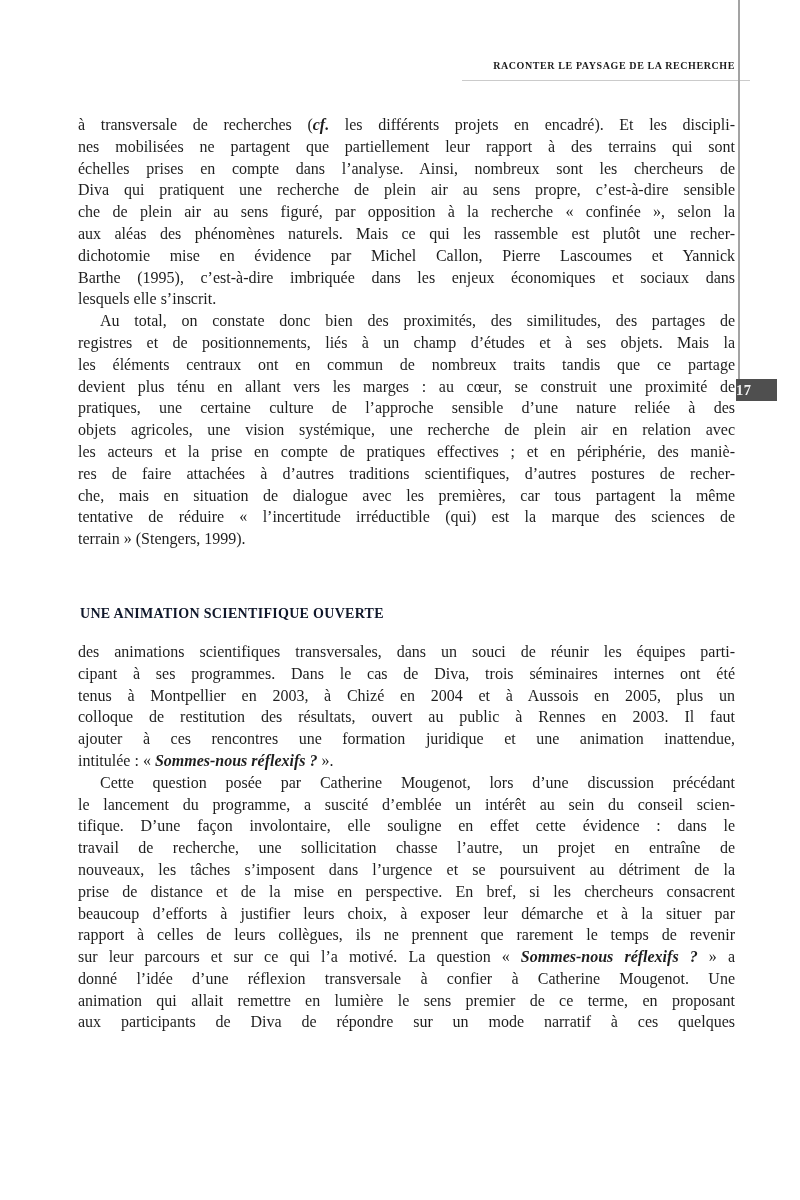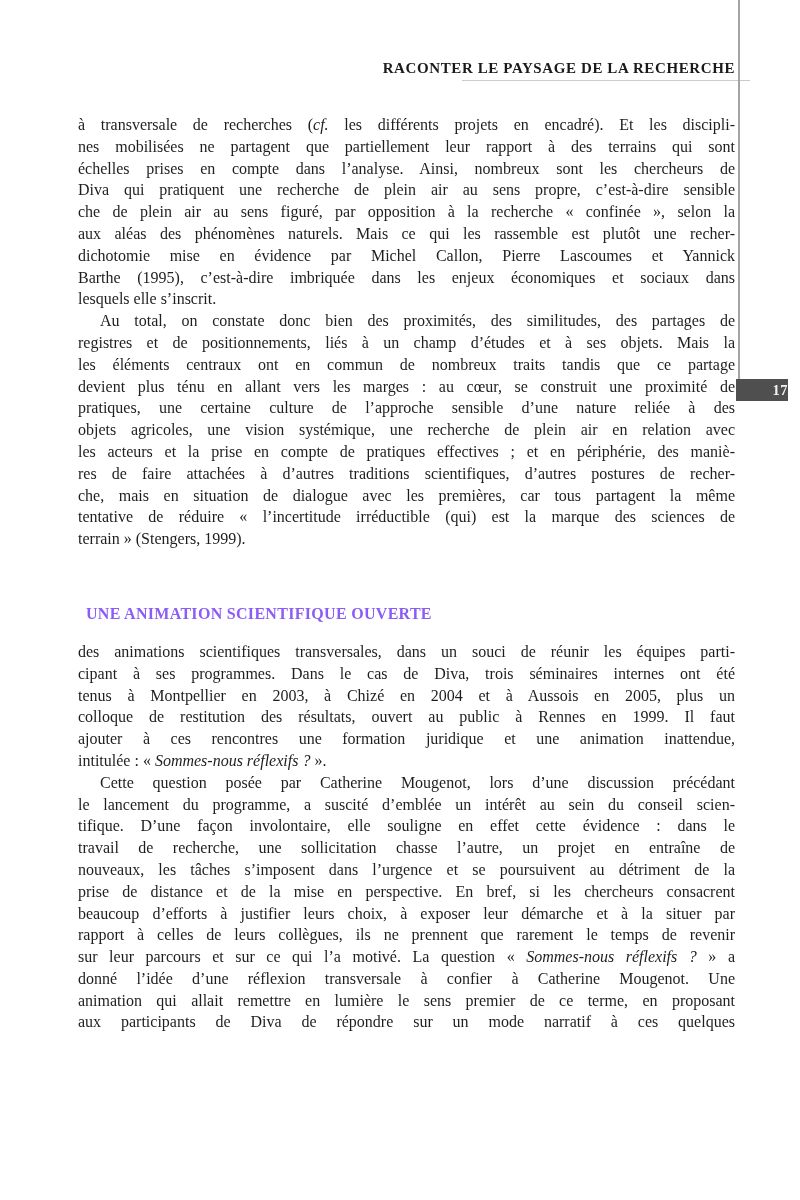--- a/index.html
+++ b/index.html
@@ -20,21 +20,21 @@
     inset: 0;
     background: #ffffff;
   }
   
   .running-header {
     position: absolute;
     top: 60px;
     left: 78px;
     width: 657px;
     text-align: right;
-    font-size: 15px;
+    font-size: 10px;
     font-weight: bold;
     letter-spacing: 0.6px;
     color: #1a1a1a;
     white-space: nowrap;
   }
   .header-rule {
     position: absolute;
     top: 80px;
     left: 462px;
     width: 288px;
@@ -48,27 +48,27 @@
     left: 738px;
     width: 2px;
     height: 379px;
     background: var(--rule-color, #a3a3a3);
   }
   
   .page-badge {
     position: absolute;
     top: 379px;
     left: 736px;
-    width: 52px;
+    width: 41px;
     height: 22px;
     background: var(--badge-bg, #4f4f4f);
     color: var(--badge-text, #f2f2f2);
     display: flex;
     align-items: center;
-    justify-content: flex-end;
+    justify-content: flex-start;
     font-size: 14.5px;
     font-weight: bold;
     letter-spacing: 0.5px;
   }
   
   .text-block {
     position: absolute;
     top: 114px;
     left: 78px;
     width: 657px;
@@ -81,28 +81,28 @@
     text-align-last: justify;
     height: 21.8px;
     white-space: normal;
   }
   .line.final {
     text-align-last: left;
   }
   .paragraph.indent .line:first-child {
     text-indent: 22px;
   }
-  .line .it { font-style: italic; }
+  .line .it { font-style: italic; font-weight: bold; }
   .section-heading {
-    margin: 53px 0 16px 8px;
-    font-size: 16px;
+    margin: 53px 0 16px 2px;
+    font-size: 14px;
     line-height: 22px;
     font-weight: bold;
     letter-spacing: 0.3px;
-    color: #8b5cf6;
+    color: #0f172a;
   }
 </style>
 </head>
 <body>
 
 <div class="page">
 
   <div class="running-header">RACONTER LE PAYSAGE DE LA RECHERCHE</div>
 
   <div class="header-rule"></div>
@@ -136,21 +136,21 @@
         <div class="line">res de faire attachées à d’autres traditions scientifiques, d’autres postures de recher-</div>
         <div class="line">che, mais en situation de dialogue avec les premières, car tous partagent la même</div>
         <div class="line">tentative de réduire « l’incertitude irréductible (qui) est la marque des sciences de</div>
         <div class="line final">terrain » (Stengers, 1999).</div>
       </div>
       <h2 class="section-heading">UNE ANIMATION SCIENTIFIQUE OUVERTE</h2>
       <div class="paragraph">
         <div class="line">des animations scientifiques transversales, dans un souci de réunir les équipes parti-</div>
         <div class="line">cipant à ses programmes. Dans le cas de Diva, trois séminaires internes ont été</div>
         <div class="line">tenus à Montpellier en 2003, à Chizé en 2004 et à Aussois en 2005, plus un</div>
-        <div class="line">colloque de restitution des résultats, ouvert au public à Rennes en 1999. Il faut</div>
+        <div class="line">colloque de restitution des résultats, ouvert au public à Rennes en 2003. Il faut</div>
         <div class="line">ajouter à ces rencontres une formation juridique et une animation inattendue,</div>
         <div class="line final"><span>intitulée : « </span><span class="it">Sommes-nous réflexifs ?</span><span> ».</span></div>
       </div>
       <div class="paragraph indent">
         <div class="line">Cette question posée par Catherine Mougenot, lors d’une discussion précédant</div>
         <div class="line">le lancement du programme, a suscité d’emblée un intérêt au sein du conseil scien-</div>
         <div class="line">tifique. D’une façon involontaire, elle souligne en effet cette évidence : dans le</div>
         <div class="line">travail de recherche, une sollicitation chasse l’autre, un projet en entraîne de</div>
         <div class="line">nouveaux, les tâches s’imposent dans l’urgence et se poursuivent au détriment de la</div>
         <div class="line">prise de distance et de la mise en perspective. En bref, si les chercheurs consacrent</div>

